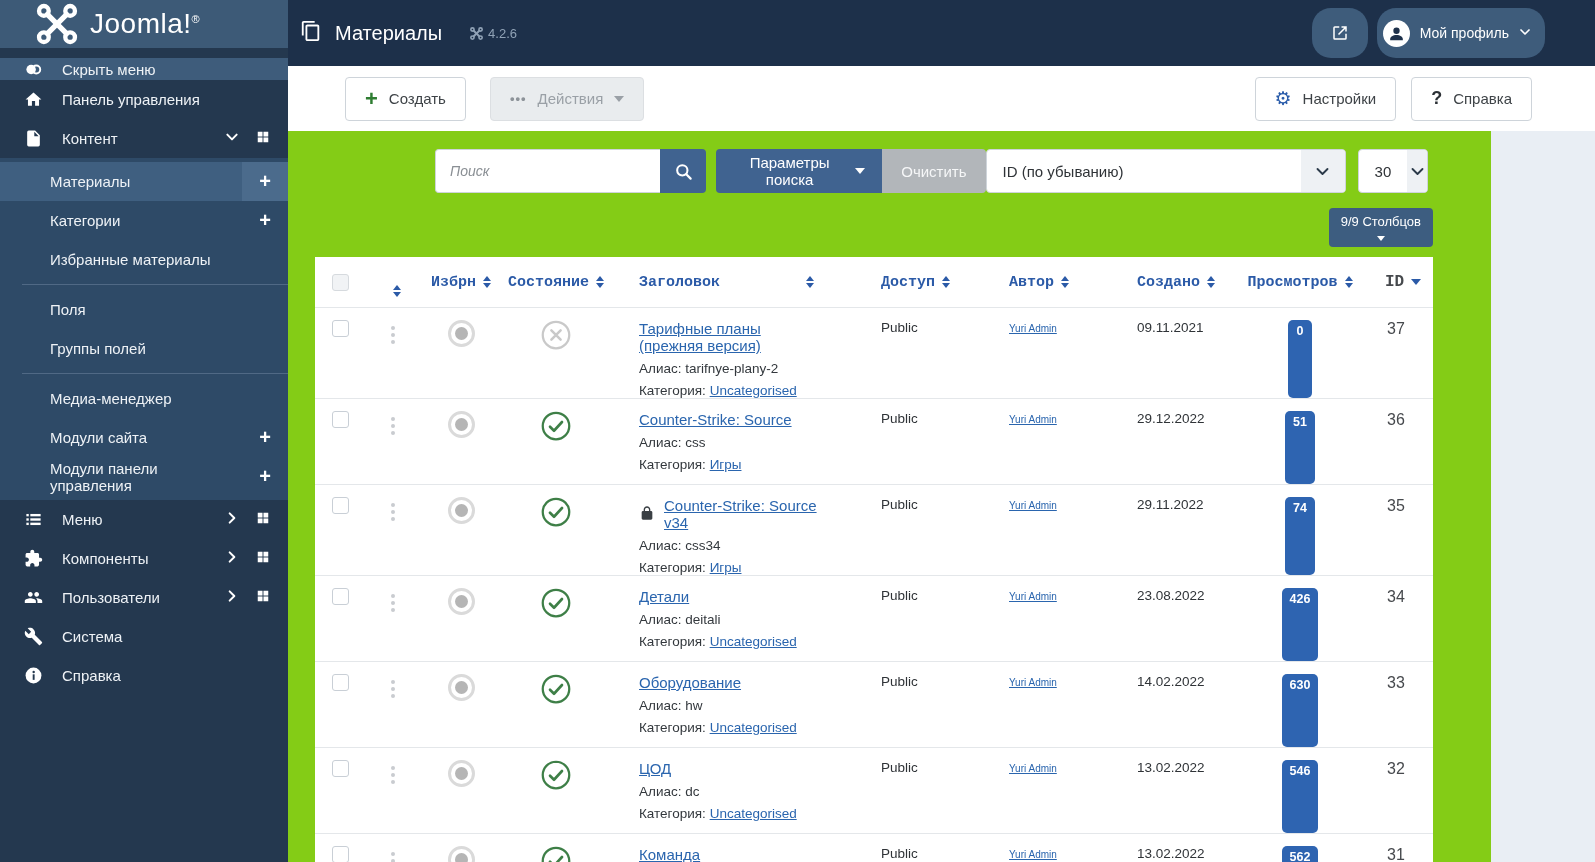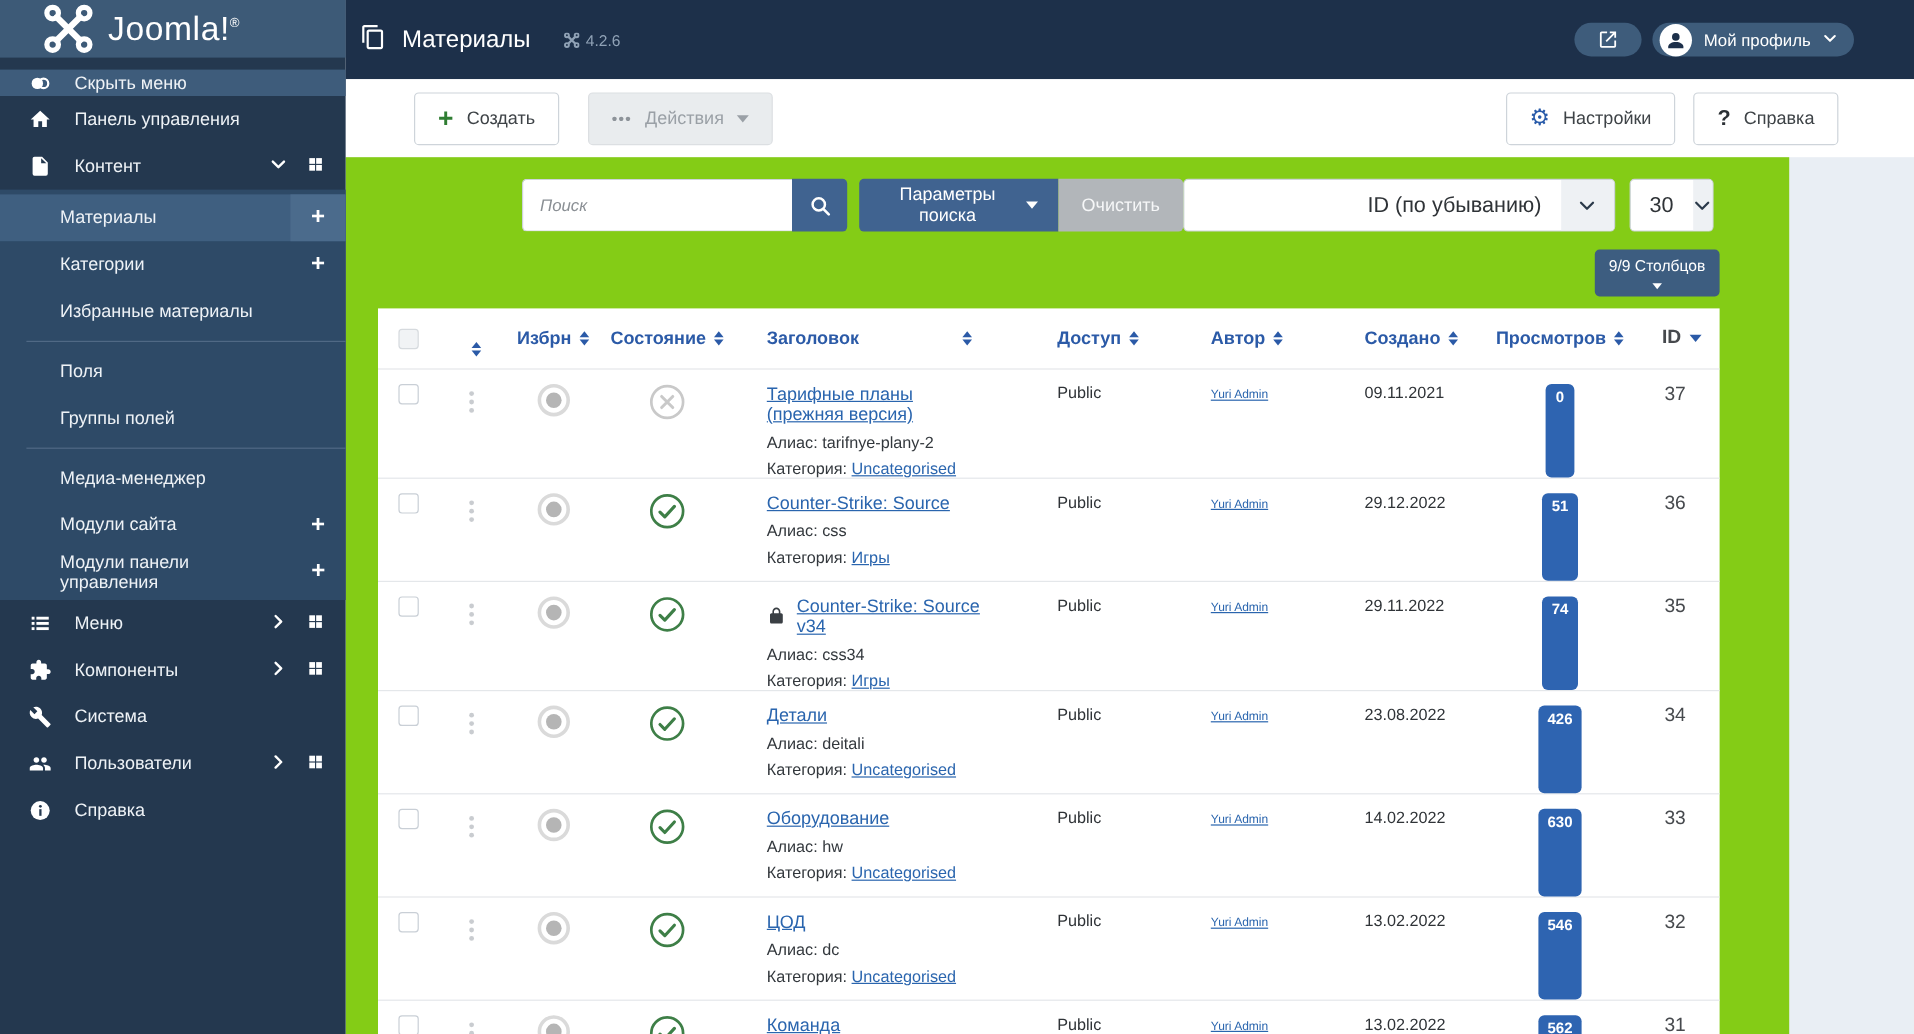--- a/index.html
+++ b/index.html
@@ -26,21 +26,21 @@
   .subitem.active .plus-cell { background:#4b6b8c; }
   .sub-divider { border-top:1px solid #506985; margin:5px 0 5px 22px; }
 
   
   .header { position:absolute; left:288px; top:0; width:1307px; height:66px; background:#1d304a; display:flex; align-items:center; padding:0 50px 0 12px; color:#fff; }
   .header .page-ic svg { width:22px; height:22px; fill:#fff; }
   .header .title { font-size:20px; margin-left:13px; font-weight:400; }
   .version { display:flex; align-items:center; gap:5px; margin-left:28px; color:#90a2b6; font-size:13px; }
   .version svg { width:13px; height:13px; }
   .header-right { margin-left:auto; display:flex; align-items:center; gap:9px; }
-  .pill { background:#3e5c7b; border-radius:19px; height:28px; display:flex; align-items:center; cursor:pointer; }
+  .pill { background:#3e5c7b; border-radius:19px; height:50px; display:flex; align-items:center; cursor:pointer; }
   .pill.ext { width:56px; justify-content:center; }
   .pill.ext svg { width:18px; height:18px; }
   .pill.profile { padding:0 14px 0 6px; gap:10px; }
   .avatar { width:27px; height:27px; background:#fff; border-radius:50%; display:flex; align-items:center; justify-content:center; }
   .avatar svg { width:19px; height:19px; fill:#1d304a; }
   .pill.profile span { font-size:14px; }
   .pill.profile .chev svg { width:12px; height:12px; }
 
   
   .toolbar { position:absolute; left:288px; top:66px; width:1307px; height:65px; background:#fff; display:flex; align-items:center; padding:0 63px 0 57px; }
@@ -57,34 +57,34 @@
   .content { position:absolute; left:288px; top:131px; width:1203px; height:731px; background:#84cc16; }
   .filter-row { display:flex; align-items:center; margin:18px 63px 0 147px; }
   .search-group { display:flex; }
   .search-input { width:225px; height:44px; border:1px solid #ced4da; border-right:none; border-radius:4px 0 0 4px; padding:0 14px; font-size:14px; font-family:inherit; color:#333; }
   .search-input::placeholder { color:#8a8f94; font-style:italic; }
   .search-btn { width:46px; height:44px; background:#406390; border:none; border-radius:0 4px 4px 0; display:flex; align-items:center; justify-content:center; cursor:pointer; }
   .search-btn svg { width:19px; height:19px; }
   .params-btn { margin-left:10px; height:44px; background:#406390; color:#fff; border:none; border-radius:4px 0 0 4px; padding:0 17px; font-size:15px; display:flex; align-items:center; gap:9px; cursor:pointer; font-family:inherit; }
   .clear-btn { height:44px; background:#b2b6ba; color:#f6f7f8; border:none; border-radius:0 4px 4px 0; padding:0 19px; font-size:15px; cursor:default; font-family:inherit; }
   .select { background:#fff; border:1px solid #ced4da; border-radius:4px; height:44px; display:flex; align-items:center; cursor:pointer; overflow:hidden; }
-  .select .sel-text { padding:0 16px; font-size:18px; color:#2f3337; flex:1;text-align:right; }
+  .select .sel-text { padding:0 16px; font-size:15px; color:#2f3337; flex:1; }
   .select .sel-chev { width:44px; height:100%; background:#eef1f4; display:flex; align-items:center; justify-content:center; }
   .sel-chev svg { width:15px; height:15px; }
   .select.sort { width:410px; margin-left:auto; }
   .select.size { width:80px; margin-left:12px; }
   .badge-row { display:flex; justify-content:flex-end; padding-right:58px; margin-top:15px; }
   .columns-badge { background:#3d5d80; color:#fff; font-size:13px; border-radius:4px; padding:6px 12px; display:flex; align-items:center; gap:7px; cursor:pointer;flex-direction:column; }
   .columns-badge .caret { border-left-width:4px; border-right-width:4px; border-top-width:5px; }
 
   
   .table-card { margin:10px 58px 0 27px; background:#fff; }
   .tgrid { display:grid; grid-template-columns:50px 56px 80px 110px 1fr 128px 128px 142px 142px 62px; }
   .thead { height:50px; align-items:center; }
-  .th { display:flex; align-items:center; font-size:15px; font-weight:bold; color:#2b5aa7; }
+  .th { display:flex; align-items:center; font-size:15px; font-weight:bold; color:#2b5aa7;font-family:Liberation Mono, monospace; }
   .sort-icon { display:inline-flex; flex-direction:column; gap:2px; margin-left:7px; }
   .sort-icon i { display:block; width:0; height:0; border-left:4px solid transparent; border-right:4px solid transparent; }
   .sort-icon .up { border-bottom:5px solid #2b5aa7; }
   .sort-icon .down { border-top:5px solid #2b5aa7; }
   .th.c-feat,.th.c-state,.th.c-views { justify-content:center; }
   .th.c-drag { justify-content:center; }
   .th.c-title { padding-left:28px; }
   .th.c-title .sort-icon { margin-left:86px; }
   .th.c-access,.th.c-author,.th.c-created { padding-left:50px; }
   .th.c-id { padding-left:14px; }
@@ -240,43 +240,43 @@
                 <rect x="3" y="3" width="8.2" height="8.2" fill="#fff"></rect>
                 <rect x="12.8" y="3" width="8.2" height="8.2" fill="#fff"></rect>
                 <rect x="3" y="12.8" width="8.2" height="8.2" fill="#fff"></rect>
                 <rect x="12.8" y="12.8" width="8.2" height="8.2" fill="#fff"></rect>
               </svg></span>
           </span>
         </div>
         <div class="nav-item">
           <span class="ic">
             <svg viewBox="0 0 24 24">
-              <path d="M22.7 19l-9.1-9.1c.9-2.3.4-5-1.5-6.9-2-2-5-2.4-7.4-1.3L9 6 6 9 1.6 4.7C.4 7.1.9 10.1 2.9 12.1c1.9 1.9 4.6 2.4 6.9 1.5l9.1 9.1c.4.4 1 .4 1.4 0l2.3-2.3c.5-.4.5-1.1.1-1.4z"></path>
-            </svg>
-          </span>
-          <span>Система</span>
-        </div>
-        <div class="nav-item">
-          <span class="ic">
-            <svg viewBox="0 0 24 24">
               <path d="M16 11c1.66 0 2.99-1.34 2.99-3S17.66 5 16 5c-1.66 0-3 1.34-3 3s1.34 3 3 3zm-8 0c1.66 0 2.99-1.34 2.99-3S9.66 5 8 5C6.34 5 5 6.34 5 8s1.34 3 3 3zm0 2c-2.33 0-7 1.17-7 3.5V19h14v-2.5c0-2.33-4.67-3.5-7-3.5zm8 0c-.29 0-.62.02-.97.05 1.16.84 1.97 1.97 1.97 3.45V19h6v-2.5c0-2.33-4.67-3.5-7-3.5z"></path>
             </svg>
           </span>
           <span>Пользователи</span>
           <span class="tail">
             <span><svg viewBox="0 0 24 24">
                 <path d="M8 4l8 8-8 8" fill="none" stroke="#fff" stroke-width="3.4" stroke-linecap="round" stroke-linejoin="round"></path>
               </svg></span>
             <span><svg viewBox="0 0 24 24">
                 <rect x="3" y="3" width="8.2" height="8.2" fill="#fff"></rect>
                 <rect x="12.8" y="3" width="8.2" height="8.2" fill="#fff"></rect>
                 <rect x="3" y="12.8" width="8.2" height="8.2" fill="#fff"></rect>
                 <rect x="12.8" y="12.8" width="8.2" height="8.2" fill="#fff"></rect>
               </svg></span>
           </span>
+        </div>
+        <div class="nav-item">
+          <span class="ic">
+            <svg viewBox="0 0 24 24">
+              <path d="M22.7 19l-9.1-9.1c.9-2.3.4-5-1.5-6.9-2-2-5-2.4-7.4-1.3L9 6 6 9 1.6 4.7C.4 7.1.9 10.1 2.9 12.1c1.9 1.9 4.6 2.4 6.9 1.5l9.1 9.1c.4.4 1 .4 1.4 0l2.3-2.3c.5-.4.5-1.1.1-1.4z"></path>
+            </svg>
+          </span>
+          <span>Система</span>
         </div>
         <div class="nav-item">
           <span class="ic">
             <svg viewBox="0 0 24 24">
               <circle cx="12" cy="12" r="10" fill="#fff"></circle>
               <rect x="11" y="10.5" width="2.4" height="7" fill="#24384f"></rect>
               <circle cx="12.2" cy="7.5" r="1.5" fill="#24384f"></circle>
             </svg>
           </span>
           <span>Справка</span>

